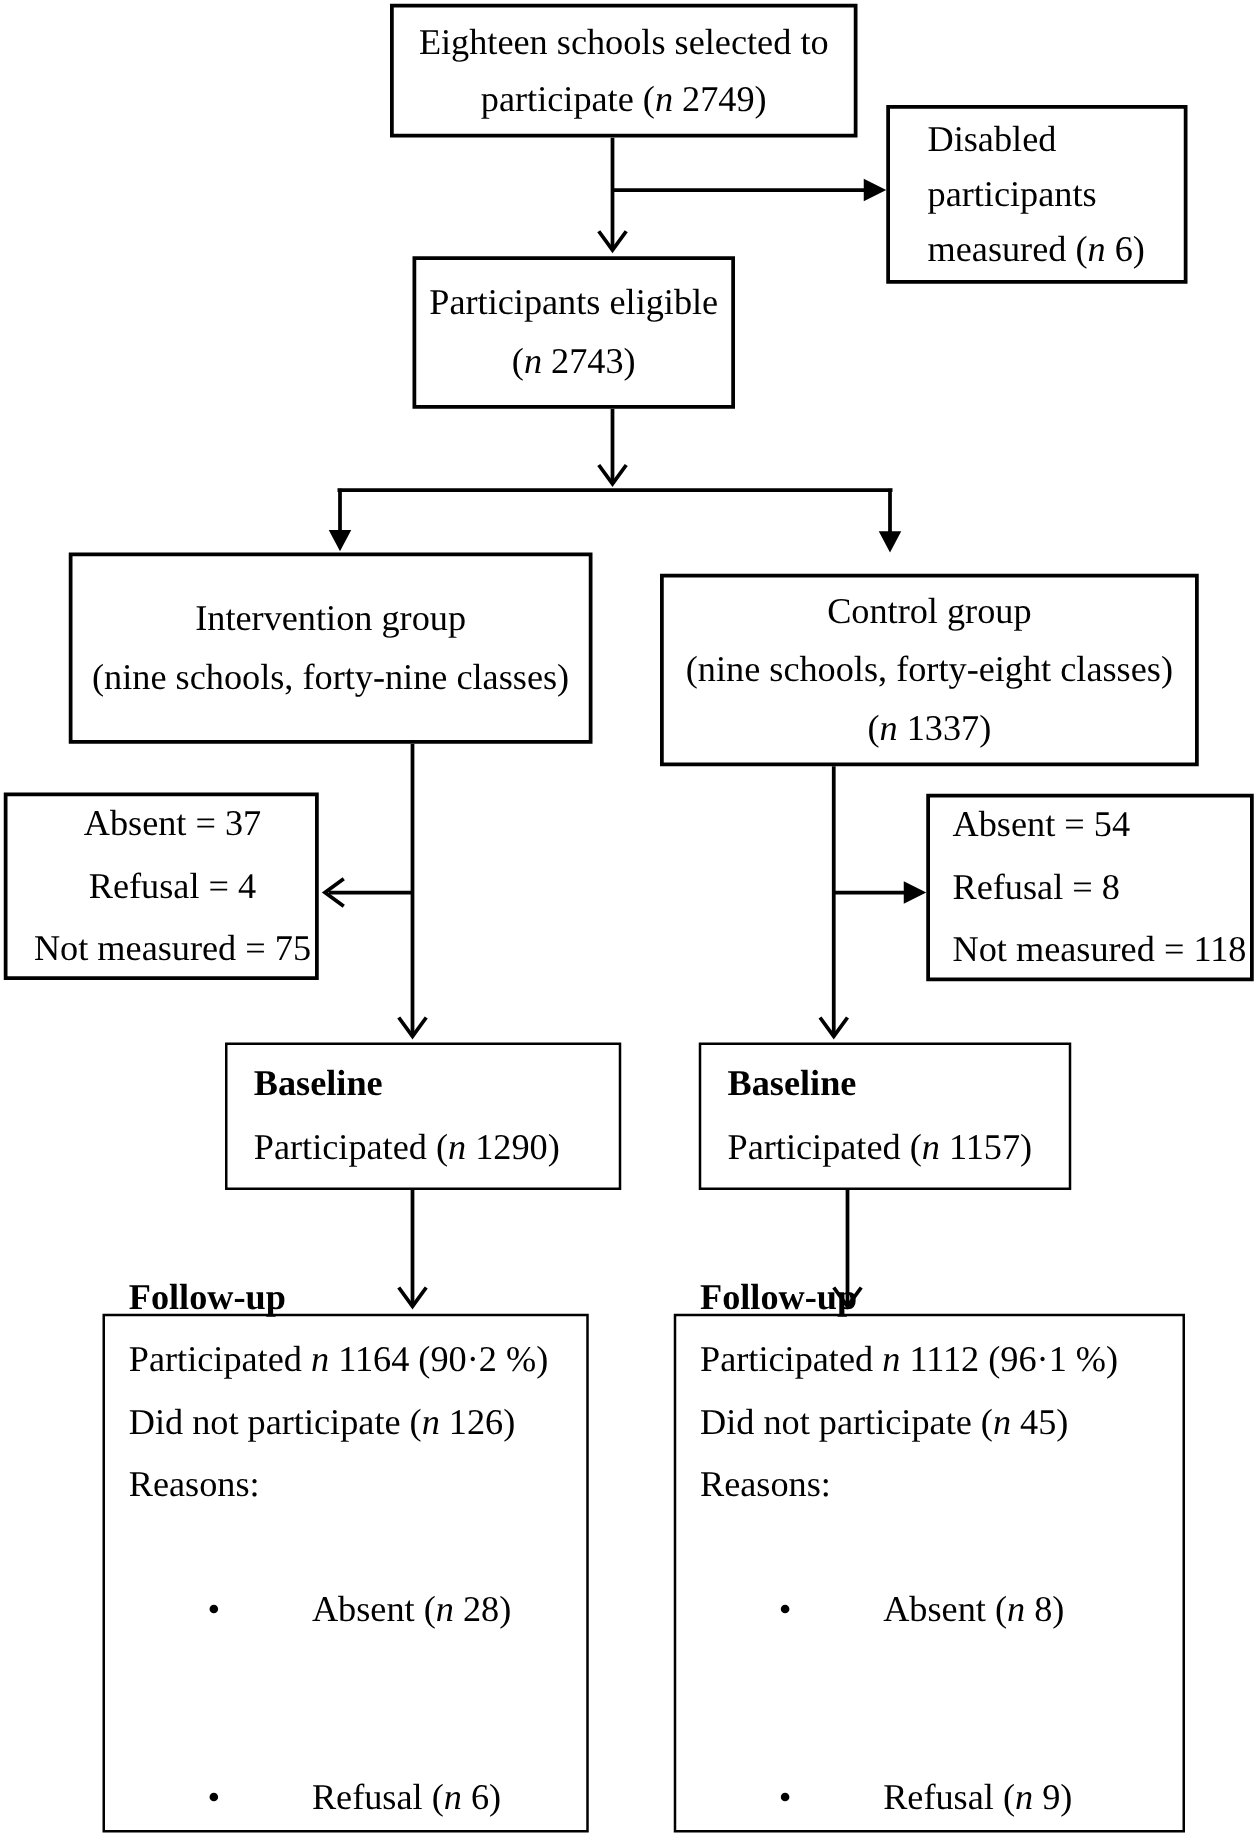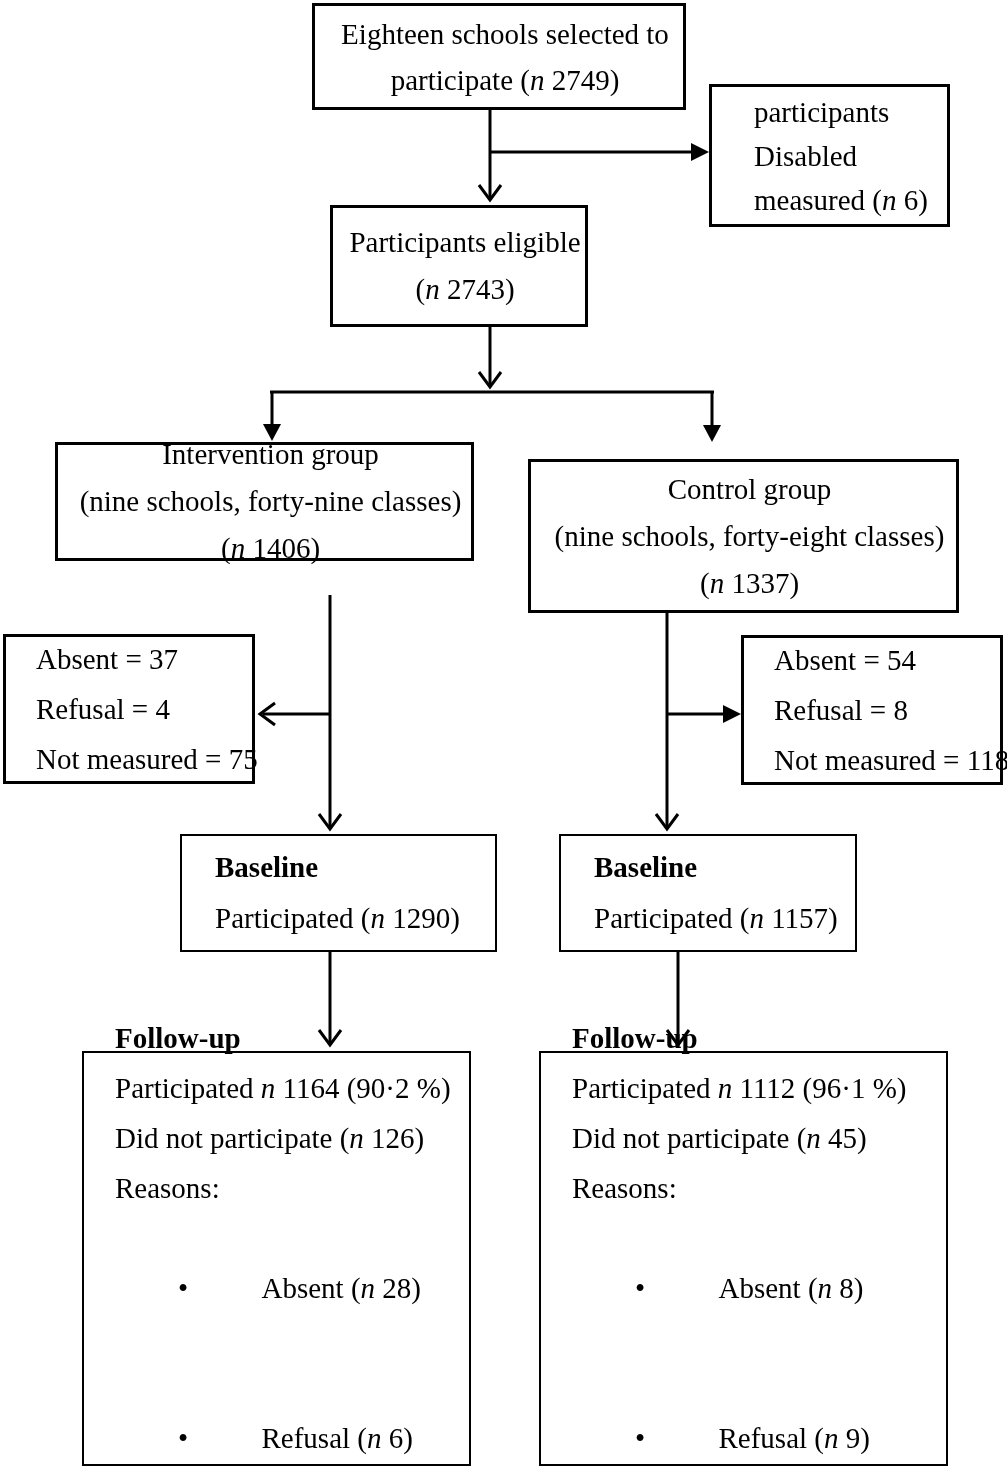--- a/index.html
+++ b/index.html
@@ -23,31 +23,31 @@
     box-sizing: border-box;
     border: 3px solid #000000;
     background: #ffffff;
     display: flex;
     flex-direction: column;
     justify-content: center;
   }
   .box.thin { border-width: 2px; }
   .box.center { text-align: center; }
   .box.top-align { justify-content: center; }
-  .line { white-space: pre; margin-left: 12px; }
+  .line { white-space: pre; }
   .bullet-line { position: relative; padding-left: 103px; }
   .bullet-line .dot { position: absolute; left: 63px; }
 
   
   #box-selected      { left: 312px; top: 3px;    width: 374px; height: 107px; line-height: 46px; }
   #box-excluded      { left: 709px; top: 84px;   width: 241px; height: 143px; line-height: 44px; padding-left: 30px; }
   #box-eligible      { left: 330px; top: 205px;  width: 258px; height: 122px; line-height: 47px; }
-  #box-intervention  { left: 55px;  top: 442px;  width: 419px; height: 119px; line-height: 47px; }
+  #box-intervention  { left: 55px;  top: 442px;  width: 419px; height: 153px; line-height: 47px; }
   #box-control       { left: 528px; top: 459px;  width: 431px; height: 154px; line-height: 47px; }
-  #box-i-missing     { left: 3px;   top: 634px;  width: 252px; height: 150px; line-height: 50px; padding-left: 18px; }
+  #box-i-missing     { left: 3px;   top: 634px;  width: 252px; height: 150px; line-height: 50px; padding-left: 18px; align-items: center; }
   #box-c-missing     { left: 741px; top: 635px;  width: 262px; height: 150px; line-height: 50px; padding-left: 18px; }
   #box-i-baseline    { left: 180px; top: 834px;  width: 317px; height: 118px; line-height: 51px; padding-left: 21px; }
   #box-c-baseline    { left: 559px; top: 834px;  width: 298px; height: 118px; line-height: 51px; padding-left: 21px; }
   #box-i-followup    { left: 82px;  top: 1051px; width: 389px; height: 415px; line-height: 50px; padding: 8px 6px 0 19px; }
   #box-c-followup    { left: 539px; top: 1051px; width: 409px; height: 415px; line-height: 50px; padding: 8px 6px 0 19px; }
 
   svg .stroke { stroke: #000000; stroke-width: 3; fill: none; }
   svg .fill   { fill: #000000; stroke: none; }
 </style>
 </head>
@@ -110,34 +110,33 @@
       <polyline class="stroke" points="667,1030 678,1045 689,1030"></polyline>
     </g>
   </svg>
 
   <div class="box center" id="box-selected">
     <div class="line"><span>Eighteen schools selected to</span></div>
     <div class="line"><span>participate (</span><span style="font-style: italic;">n</span><span> 2749)</span></div>
   </div>
 
   <div class="box" id="box-excluded">
+    <div class="line"><span>Disabled</span></div>
     <div class="line"><span>participants</span></div>
-    <div class="line"><span>Disabled</span></div>
     <div class="line"><span>measured (</span><span style="font-style: italic;">n</span><span> 6)</span></div>
   </div>
 
   <div class="box center" id="box-eligible">
     <div class="line"><span>Participants eligible</span></div>
     <div class="line"><span>(</span><span style="font-style: italic;">n</span><span> 2743)</span></div>
   </div>
 
   <div class="box center" id="box-intervention">
     <div class="line"><span>Intervention group</span></div>
     <div class="line"><span>(nine schools, forty-nine classes)</span></div>
-    <div class="line"><span>(</span><span style="font-style: italic;">n</span><span> 1406)</span></div>
   </div>
 
   <div class="box center" id="box-control">
     <div class="line"><span>Control group</span></div>
     <div class="line"><span>(nine schools, forty-eight classes)</span></div>
     <div class="line"><span>(</span><span style="font-style: italic;">n</span><span> 1337)</span></div>
   </div>
 
   <div class="box" id="box-i-missing">
     <div class="line"><span>Absent = 37</span></div>

